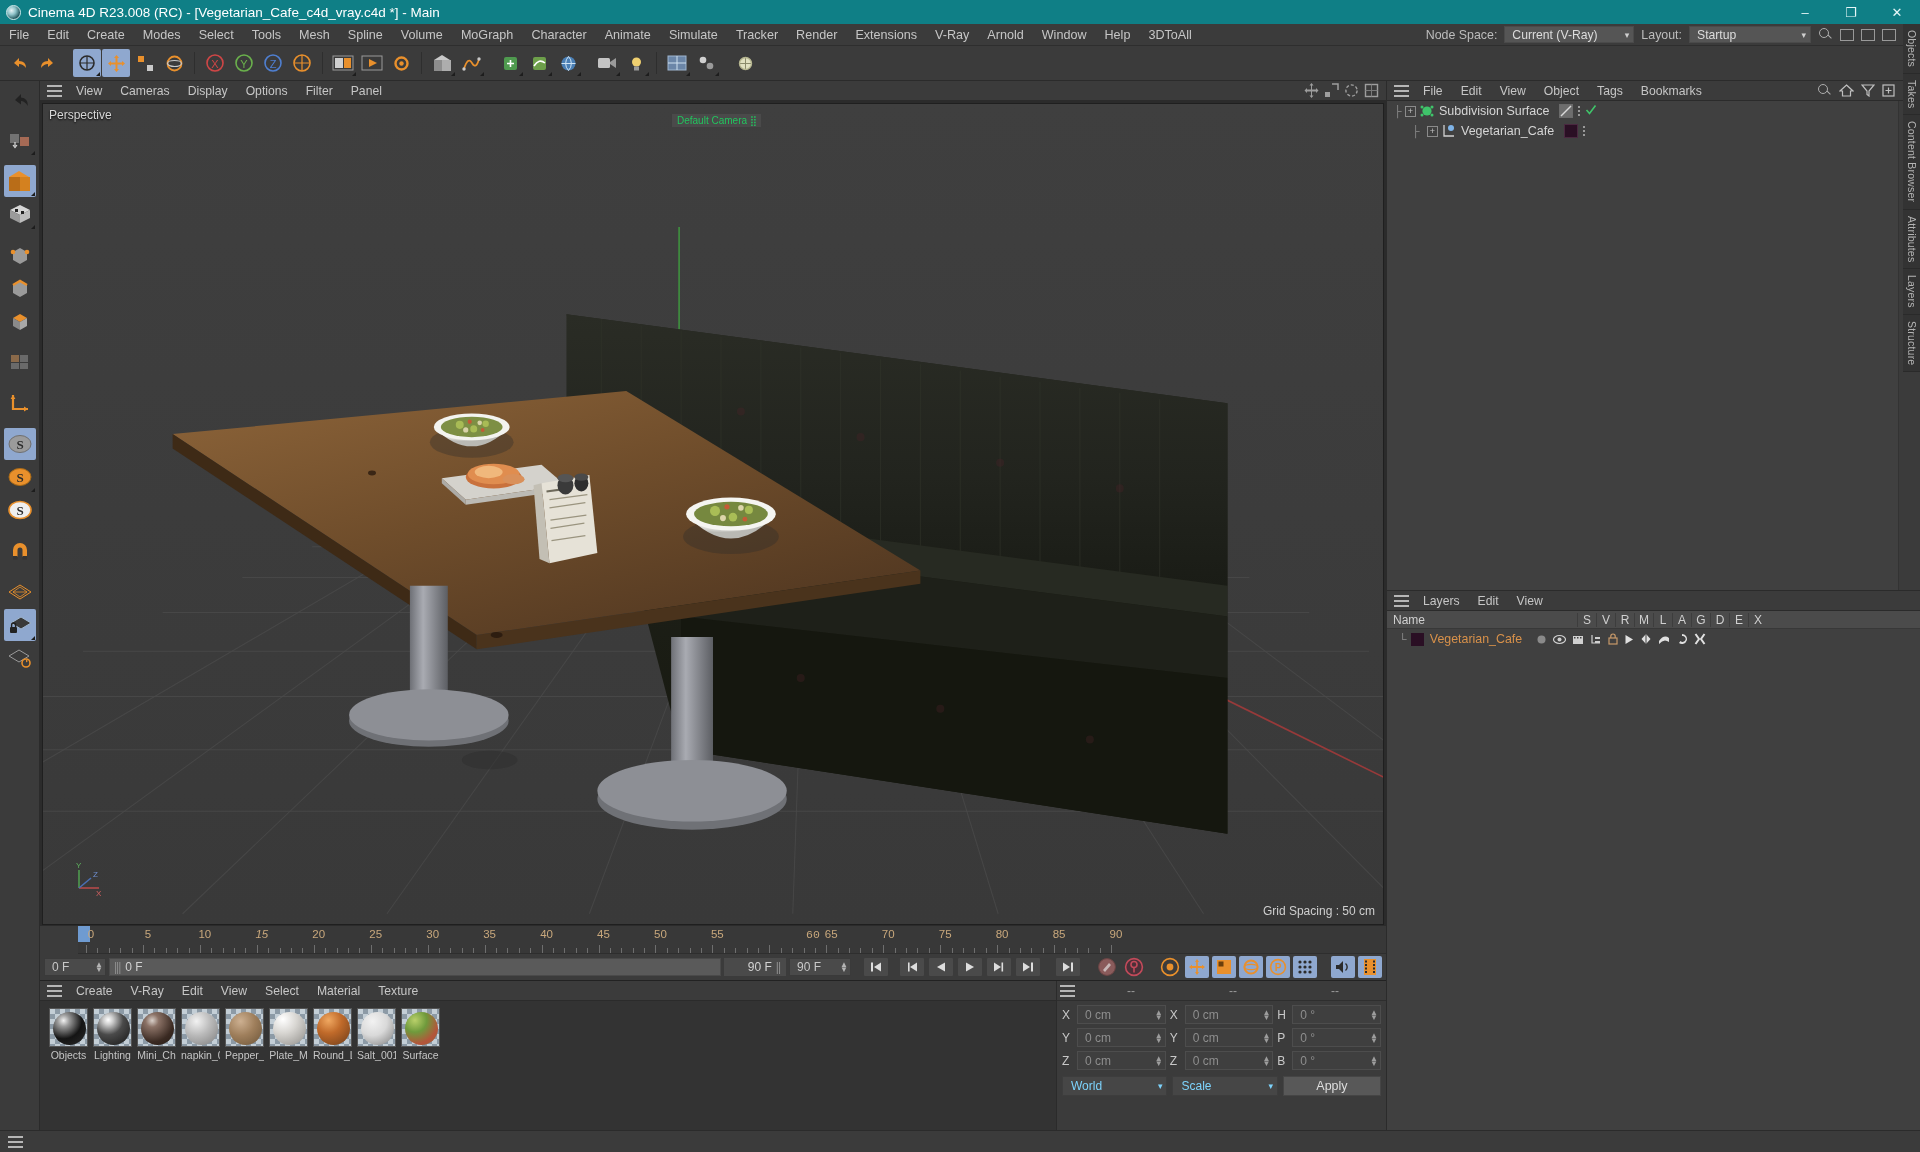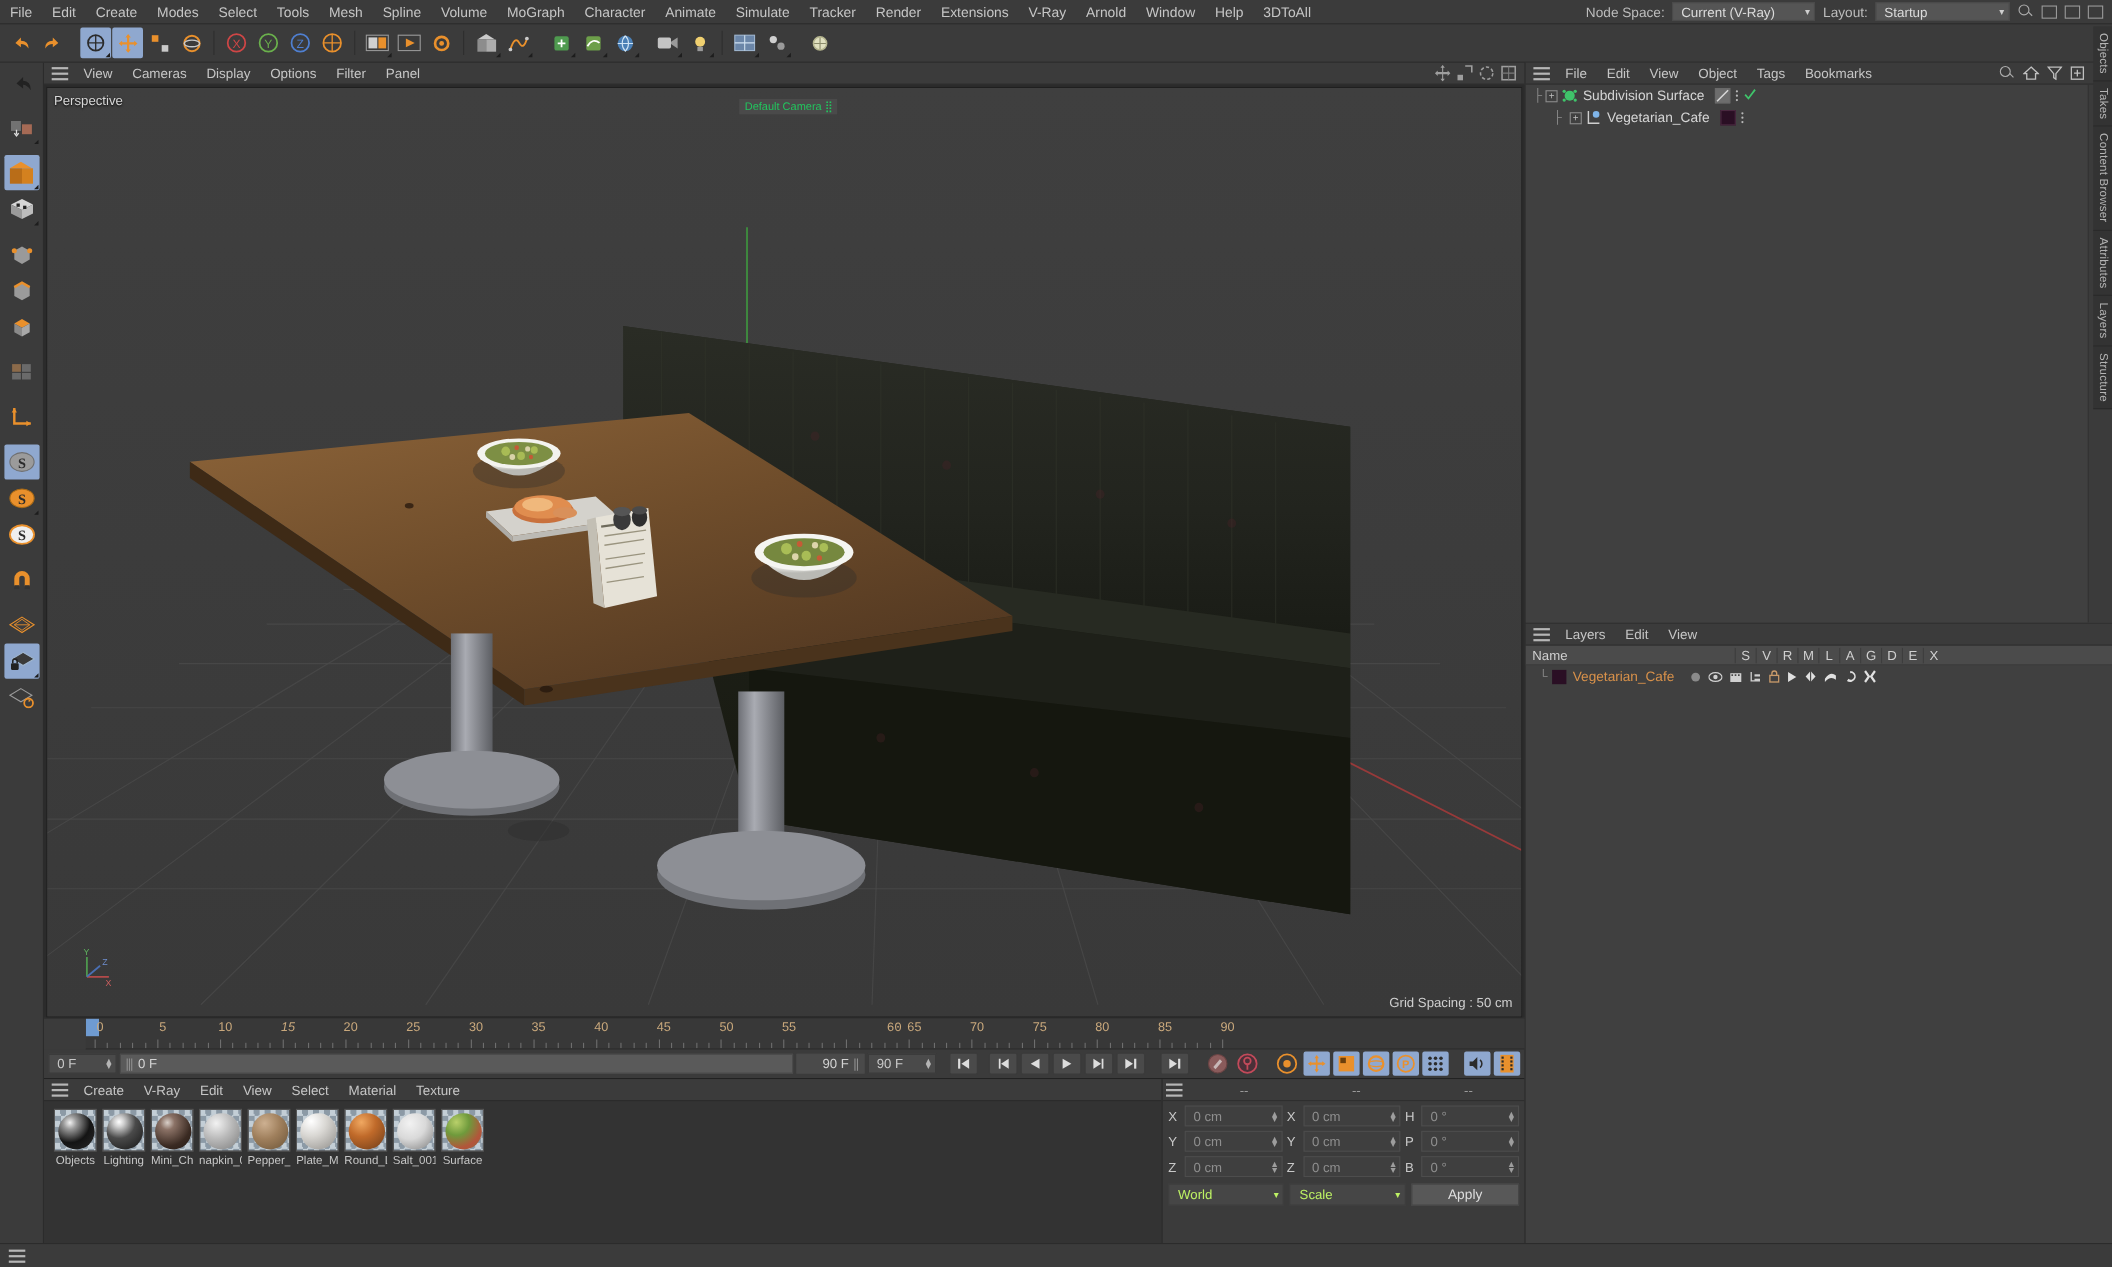--- a/index.html
+++ b/index.html
@@ -25,21 +25,21 @@
   .win-btns { margin-left:auto; display:flex; height:24px; }
   .win-btns div { width:46px; height:24px; display:flex; align-items:center; justify-content:center;
     font-size:13px; color:#e6f6f7; }
 
   
   .menubar {
     height:22px; background:#3b3b3b; display:flex; align-items:center;
     border-bottom:1px solid #2e2e2e; flex:none; position:relative;
   }
   .menubar .mi { padding:0 9px; height:22px; line-height:22px; font-size:12.6px; color:#c6c6c6; white-space:nowrap; }
-  .menu-right { margin-left:auto; display:flex; align-items:center; gap:7px; padding-right:8px; }
+  .menu-right { margin-left:auto; display:flex; align-items:center; gap:7px; padding-right:24px; }
   .menu-right .lbl { font-size:12.4px; color:#bdbdbd; }
   .combo {
     background:#555555; border:1px solid #4a4a4a; height:17px; display:flex; align-items:center;
     padding:0 4px 0 7px; font-size:12.2px; color:#dcdcdc; position:relative;
   }
   .combo .cv { white-space:nowrap; }
   .combo .chev { margin-left:auto; padding-left:12px; font-size:9px; color:#cfcfcf; }
   .combo.nodespace { width:130px; }
   .combo.layout { width:122px; }
   .searchglass { width:15px; height:15px; position:relative; opacity:.8; }
@@ -150,21 +150,21 @@
   .coord-top .dash { flex:1; text-align:center; font-size:12px; color:#9a9a9a; }
   .coord-rows { padding:4px 5px 0 5px; }
   .crow { display:flex; align-items:center; gap:4px; margin-bottom:4px; }
   .clab { width:11px; font-size:12px; color:#c8c8c8; text-align:left; flex:none; }
   .cfield { flex:1; height:19px; background:#3f3f3f; border:1px solid #4d4d4d; display:flex;
      align-items:center; padding:0 2px 0 7px; font-size:12px; color:#8e8e8e; }
   .cfield .spin { margin-left:auto; display:flex; flex-direction:column; line-height:5px; font-size:8px;
      color:#9d9d9d; }
   .crow-btm { display:flex; gap:5px; padding:2px 5px 0 5px; align-items:center; }
   .cdrop { flex:1; height:20px; background:#464646; border:1px solid #3d3d3d; display:flex; align-items:center;
-     padding:0 4px 0 8px; font-size:12px; color:#bef264; }
+     padding:0 4px 0 8px; font-size:12px; color:#7dd3fc; }
   .cdrop .chev { margin-left:auto; font-size:9px; }
   .applybtn { flex:1.05; height:20px; background:#585858; border:1px solid #454545; display:flex;
      align-items:center; justify-content:center; font-size:12.5px; color:#dedede; }
 
   
   .rightcol { width:534px; background:#3b3b3b; display:flex; flex-direction:column; flex:none;
      border-left:1px solid #2b2b2b; }
   .objmgr { height:510px; display:flex; flex-direction:column; border-bottom:1px solid #2b2b2b; flex:none; }
   .om-body { flex:1; background:#404040; overflow:hidden; position:relative; }
   .om-right-strip { position:absolute; right:0; top:0; bottom:0; width:22px; background:#3b3b3b;
@@ -198,20 +198,29 @@
 
   
   .statusbar { height:22px; background:#3b3b3b; border-top:1px solid #2b2b2b; display:flex;
       align-items:center; padding-left:5px; font-size:12.2px; color:#c5c5c5; flex:none; }
 </style>
 </head>
 <body>
 
 <div class="app">
 
+  <div class="titlebar">
+    <div class="c4d-logo"></div>
+    <div class="ttl">Cinema 4D R23.008 (RC) - [Vegetarian_Cafe_c4d_vray.c4d *] - Main</div>
+    <div class="win-btns">
+      <div>–</div>
+      <div>❐</div>
+      <div class="close">✕</div>
+    </div>
+  </div>
 
   <div class="menubar">
     <div id="menu-items" style="display:flex;align-items:center;">
         <div class="mi">File</div>
         <div class="mi">Edit</div>
         <div class="mi">Create</div>
         <div class="mi">Modes</div>
         <div class="mi">Select</div>
         <div class="mi">Tools</div>
         <div class="mi">Mesh</div>

